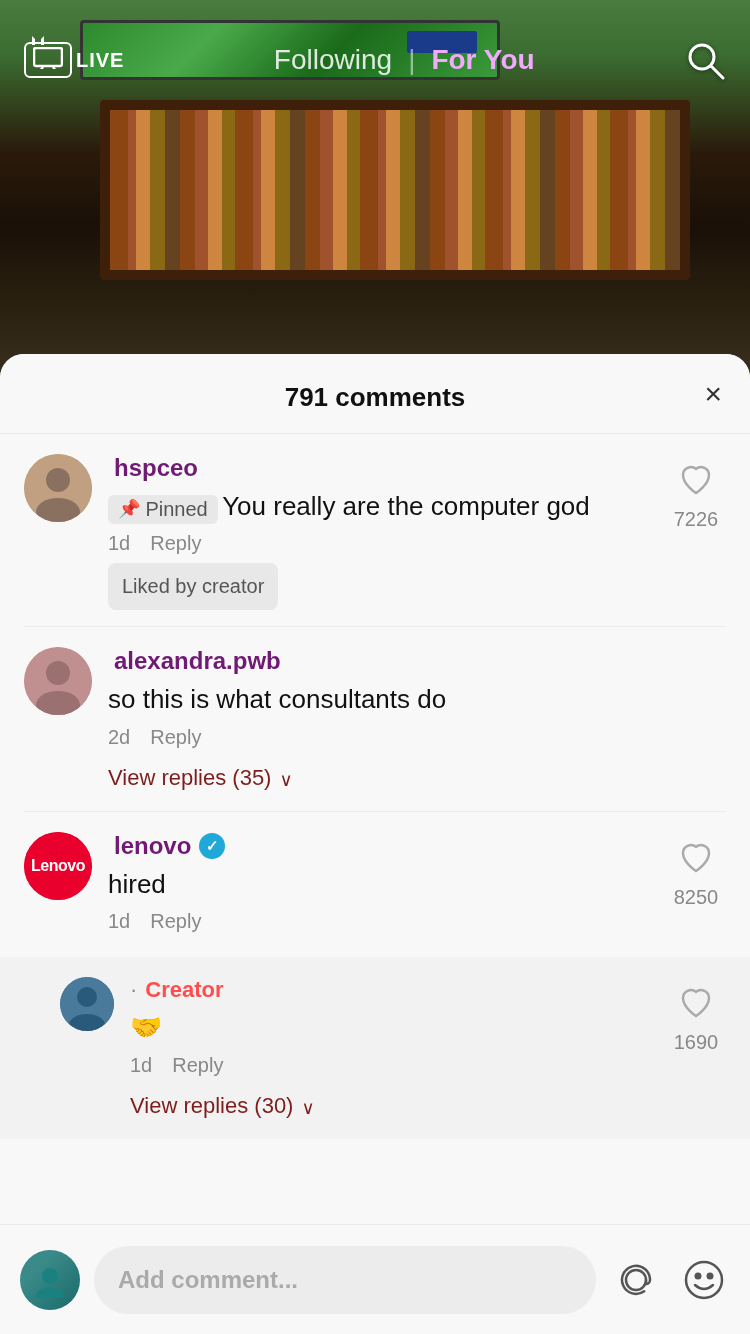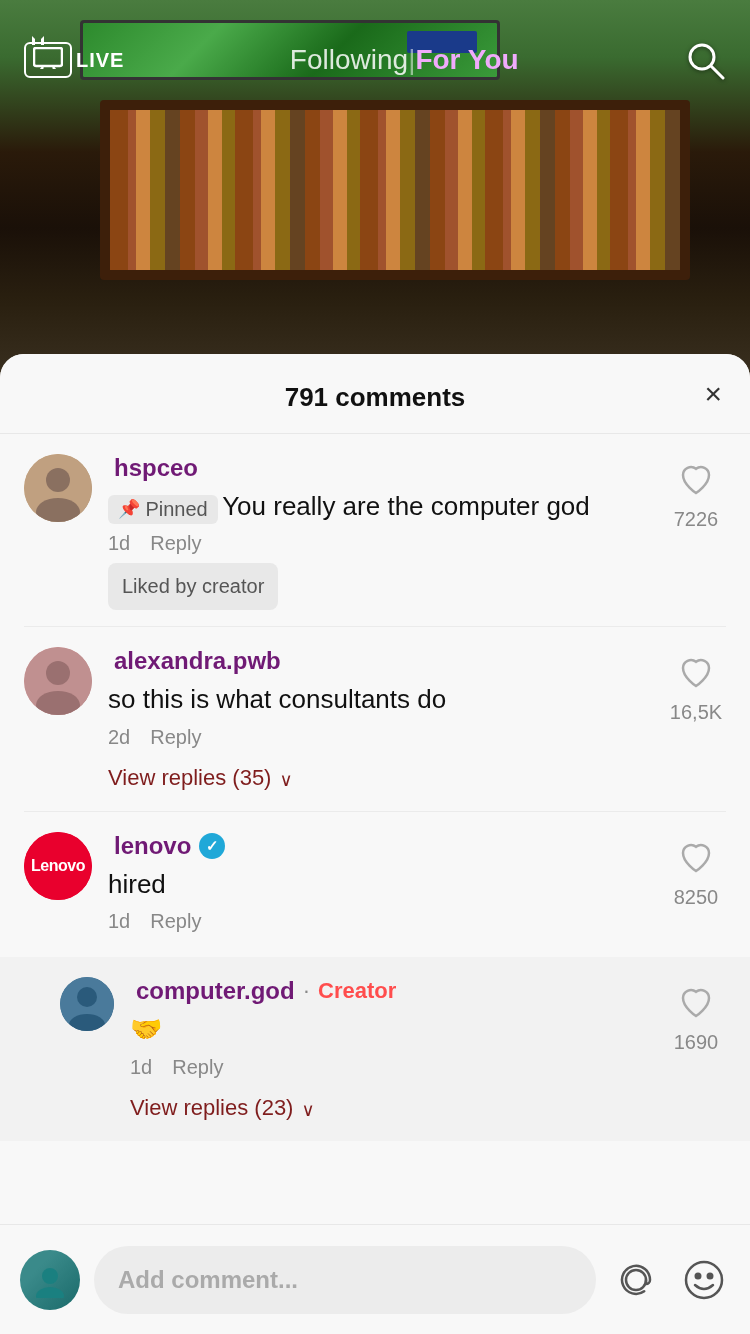--- a/index.html
+++ b/index.html
@@ -110,21 +110,21 @@
     }
     .live-text {
       color: #fff;
       font-size: 20px;
       font-weight: 900;
       letter-spacing: 1px;
     }
 
     .nav-tabs {
       display: flex;
-      gap: 0;
+      gap: 16px;
     }
     .nav-following {
       color: rgba(255,255,255,0.85);
       font-size: 28px;
       font-weight: 500;
       position: relative;
     }
     .nav-divider {
       color: rgba(255,255,255,0.5);
       font-size: 28px;
@@ -519,28 +519,20 @@
         <div class="comment-text">so this is what consultants do</div>
         <div class="comment-meta">
           <span class="comment-time">2d</span>
           <span class="reply-btn">Reply</span>
         </div>
         <div class="view-replies">
           <span>View replies (35)</span>
           <span class="chevron-down">∨</span>
         </div>
       </div>
-      <div class="like-col">
-        <div class="heart-icon">
-          <svg viewBox="0 0 36 36" fill="none">
-            <path d="M18 31s-13-8.5-13-18a8 8 0 0 1 13-6.2A8 8 0 0 1 31 13c0 9.5-13 18-13 18z" stroke="#aaa" stroke-width="2.5" fill="none"></path>
-          </svg>
-        </div>
-        <span class="like-count">16,5K</span>
-      </div>
     </div>
 
     <div class="comment-divider"></div>
 
     <div class="comment-item">
       <div class="avatar" style="background:#e9002d;">
         <div class="lenovo-logo">Lenovo</div>
       </div>
       <div class="comment-body">
         <div class="comment-username-row">
@@ -566,31 +558,30 @@
     <div class="comment-item reply-item">
       <div class="avatar avatar-computergod" style="width:54px;height:54px;">
         <svg width="54" height="54" viewBox="0 0 54 54">
           <circle cx="27" cy="27" r="27" fill="#4a7a9b"></circle>
           <circle cx="27" cy="20" r="10" fill="#2a5a7b"></circle>
           <ellipse cx="27" cy="48" rx="18" ry="11" fill="#2a5a7b"></ellipse>
         </svg>
       </div>
       <div class="comment-body">
         <div class="comment-username-row">
-          <span class="comment-username">computer.god</span>
           <span style="color:#888;font-size:22px;"> · </span>
           <span class="creator-label">Creator</span>
         </div>
         <div class="comment-text">🤝</div>
         <div class="comment-meta">
           <span class="comment-time">1d</span>
           <span class="reply-btn">Reply</span>
         </div>
         <div class="view-replies">
-          <span>View replies (23)</span>
+          <span>View replies (30)</span>
           <span class="chevron-down">∨</span>
         </div>
       </div>
       <div class="like-col">
         <div class="heart-icon">
           <svg viewBox="0 0 36 36" fill="none">
             <path d="M18 31s-13-8.5-13-18a8 8 0 0 1 13-6.2A8 8 0 0 1 31 13c0 9.5-13 18-13 18z" stroke="#aaa" stroke-width="2.5" fill="none"></path>
           </svg>
         </div>
         <span class="like-count">1690</span>

